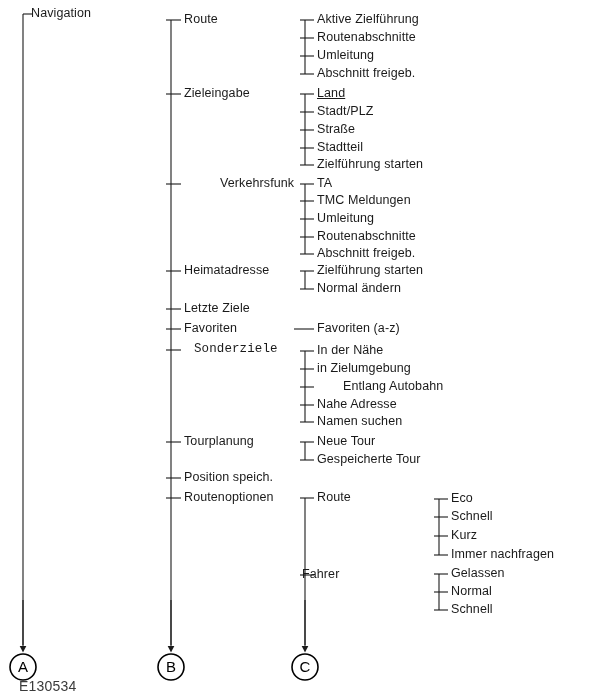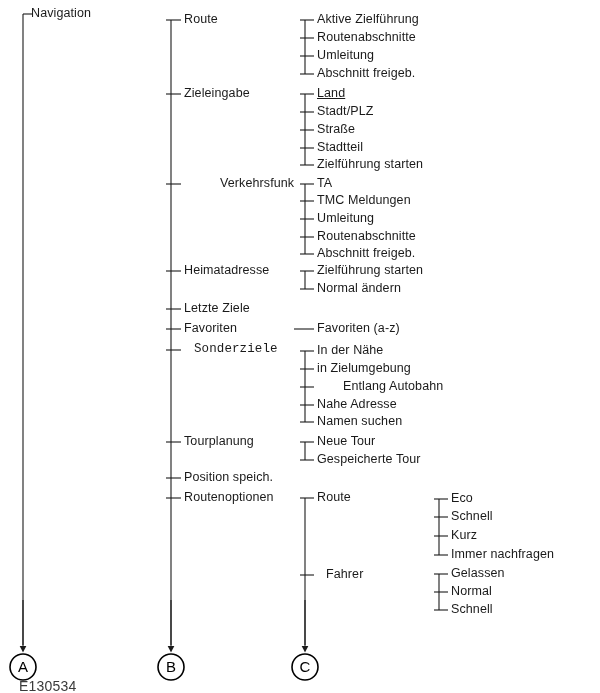--- a/index.html
+++ b/index.html
@@ -166,21 +166,21 @@
       <div class="node-label lvl3" style="left: 317px; top: 282px;">Normal ändern</div>
       <div class="node-label lvl3" style="left: 317px; top: 322px;">Favoriten (a-z)</div>
       <div class="node-label lvl3" style="left: 317px; top: 344px;">In der Nähe</div>
       <div class="node-label lvl3" style="left: 317px; top: 362px;">in Zielumgebung</div>
       <div class="node-label lvl3" style="left: 317px; top: 380px; margin-left: 26px;">Entlang Autobahn</div>
       <div class="node-label lvl3" style="left: 317px; top: 398px;">Nahe Adresse</div>
       <div class="node-label lvl3" style="left: 317px; top: 415px;">Namen suchen</div>
       <div class="node-label lvl3" style="left: 317px; top: 435px;">Neue Tour</div>
       <div class="node-label lvl3" style="left: 317px; top: 453px;">Gespeicherte Tour</div>
       <div class="node-label lvl3" style="left: 317px; top: 491px;">Route</div>
-      <div class="node-label lvl3" style="left: 326px; top: 568px;">Fahrer</div>
+      <div class="node-label lvl3" style="left: 302px; top: 568px;">Fahrer</div>
       <div class="node-label lvl4" style="left: 451px; top: 492px;">Eco</div>
       <div class="node-label lvl4" style="left: 451px; top: 510px;">Schnell</div>
       <div class="node-label lvl4" style="left: 451px; top: 529px; text-align: center;">Kurz</div>
       <div class="node-label lvl4" style="left: 451px; top: 548px;">Immer nachfragen</div>
       <div class="node-label lvl4" style="left: 451px; top: 567px;">Gelassen</div>
       <div class="node-label lvl4" style="left: 451px; top: 585px;">Normal</div>
       <div class="node-label lvl4" style="left: 451px; top: 603px;">Schnell</div>
       <div class="marker-letter" style="left: 9px; top: 659px;">A</div>
       <div class="marker-letter" style="left: 157px; top: 659px;">B</div>
       <div class="marker-letter" style="left: 291px; top: 659px;">C</div>

